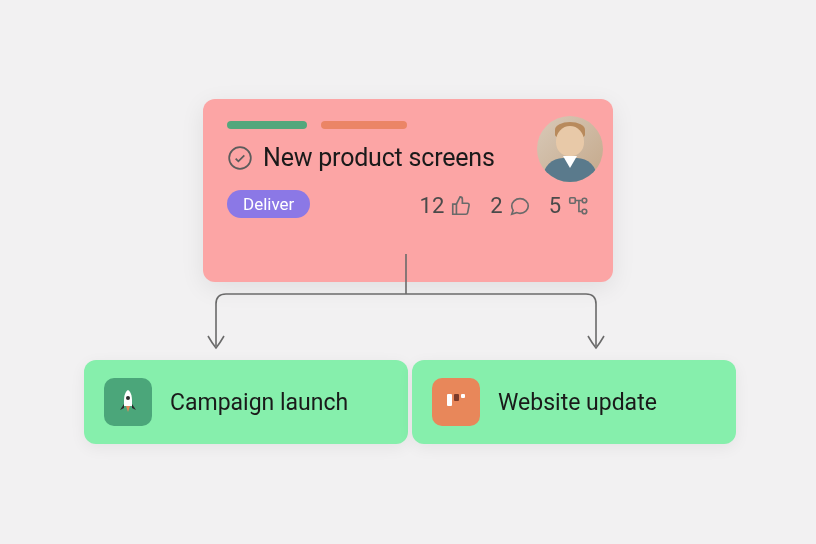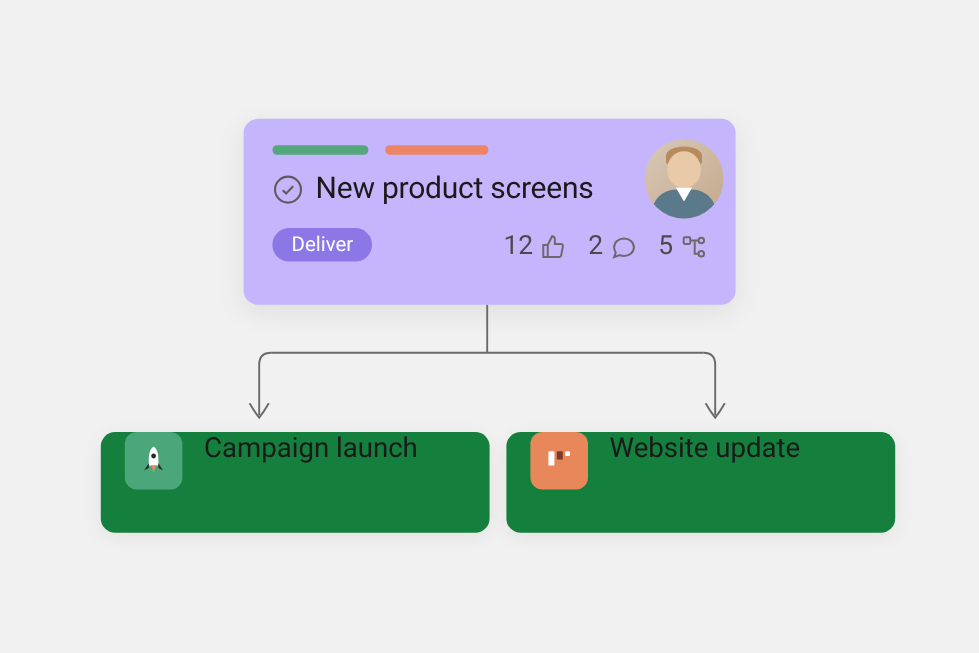--- a/index.html
+++ b/index.html
@@ -9,22 +9,22 @@
     background: #f2f1f2;
     font-family: -apple-system, BlinkMacSystemFont, "Segoe UI", Roboto, sans-serif;
     position: relative;
     overflow: hidden;
   }
   .parent-card {
     position: absolute;
     left: 203px;
     top: 99px;
     width: 410px;
-    height: 155px;
-    background: #c4b5fd;
+    height: 183px;
+    background: #fca5a5;
     border-radius: 12px;
     box-shadow: 0 6px 24px rgba(0,0,0,0.08);
     padding: 22px 24px 18px 24px;
   }
   .tag-row {
     display: flex;
     gap: 14px;
     align-items: center;
   }
   .tag-bar {
@@ -123,30 +123,30 @@
     top: 254px;
     width: 412px;
     height: 106px;
     pointer-events: none;
   }
   .child-card {
     position: absolute;
     top: 360px;
     width: 324px;
     height: 84px;
-    background: #15803d;
+    background: #86efac;
     border-radius: 12px;
     box-shadow: 0 4px 16px rgba(0,0,0,0.06);
     display: flex;
-    align-items: flex-start;
+    align-items: center;
     gap: 18px;
     padding: 0 20px;
   }
   .child-left { left: 84px; }
-  .child-right { left: 422px; }
+  .child-right { left: 412px; }
   .app-icon {
     width: 48px;
     height: 48px;
     border-radius: 10px;
     display: flex;
     align-items: center;
     justify-content: center;
     flex-shrink: 0;
   }
   .app-icon-green { background: #4ba67a; }

